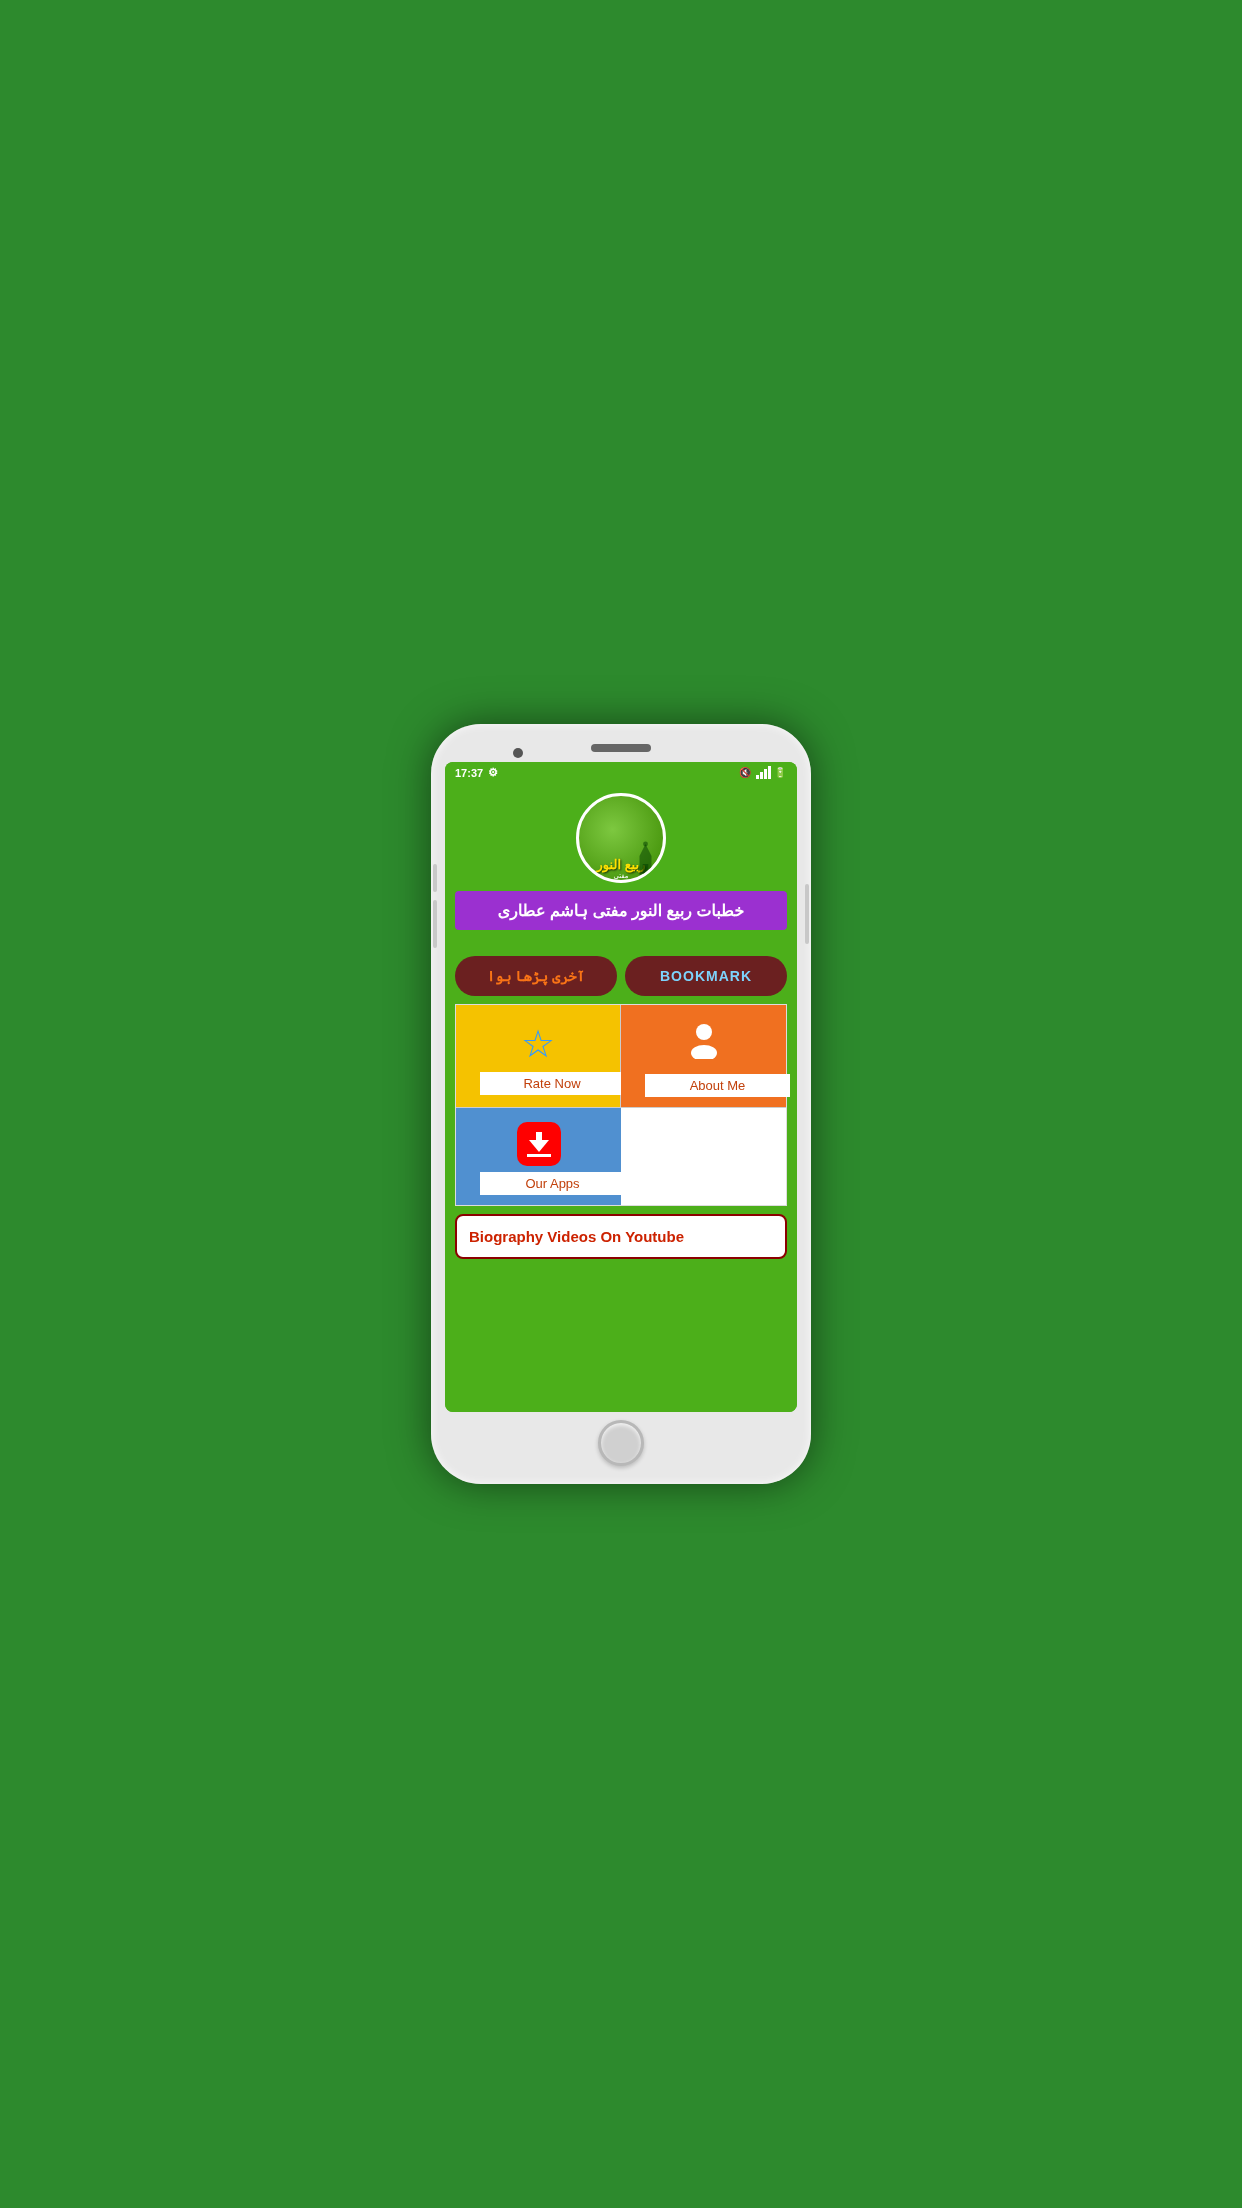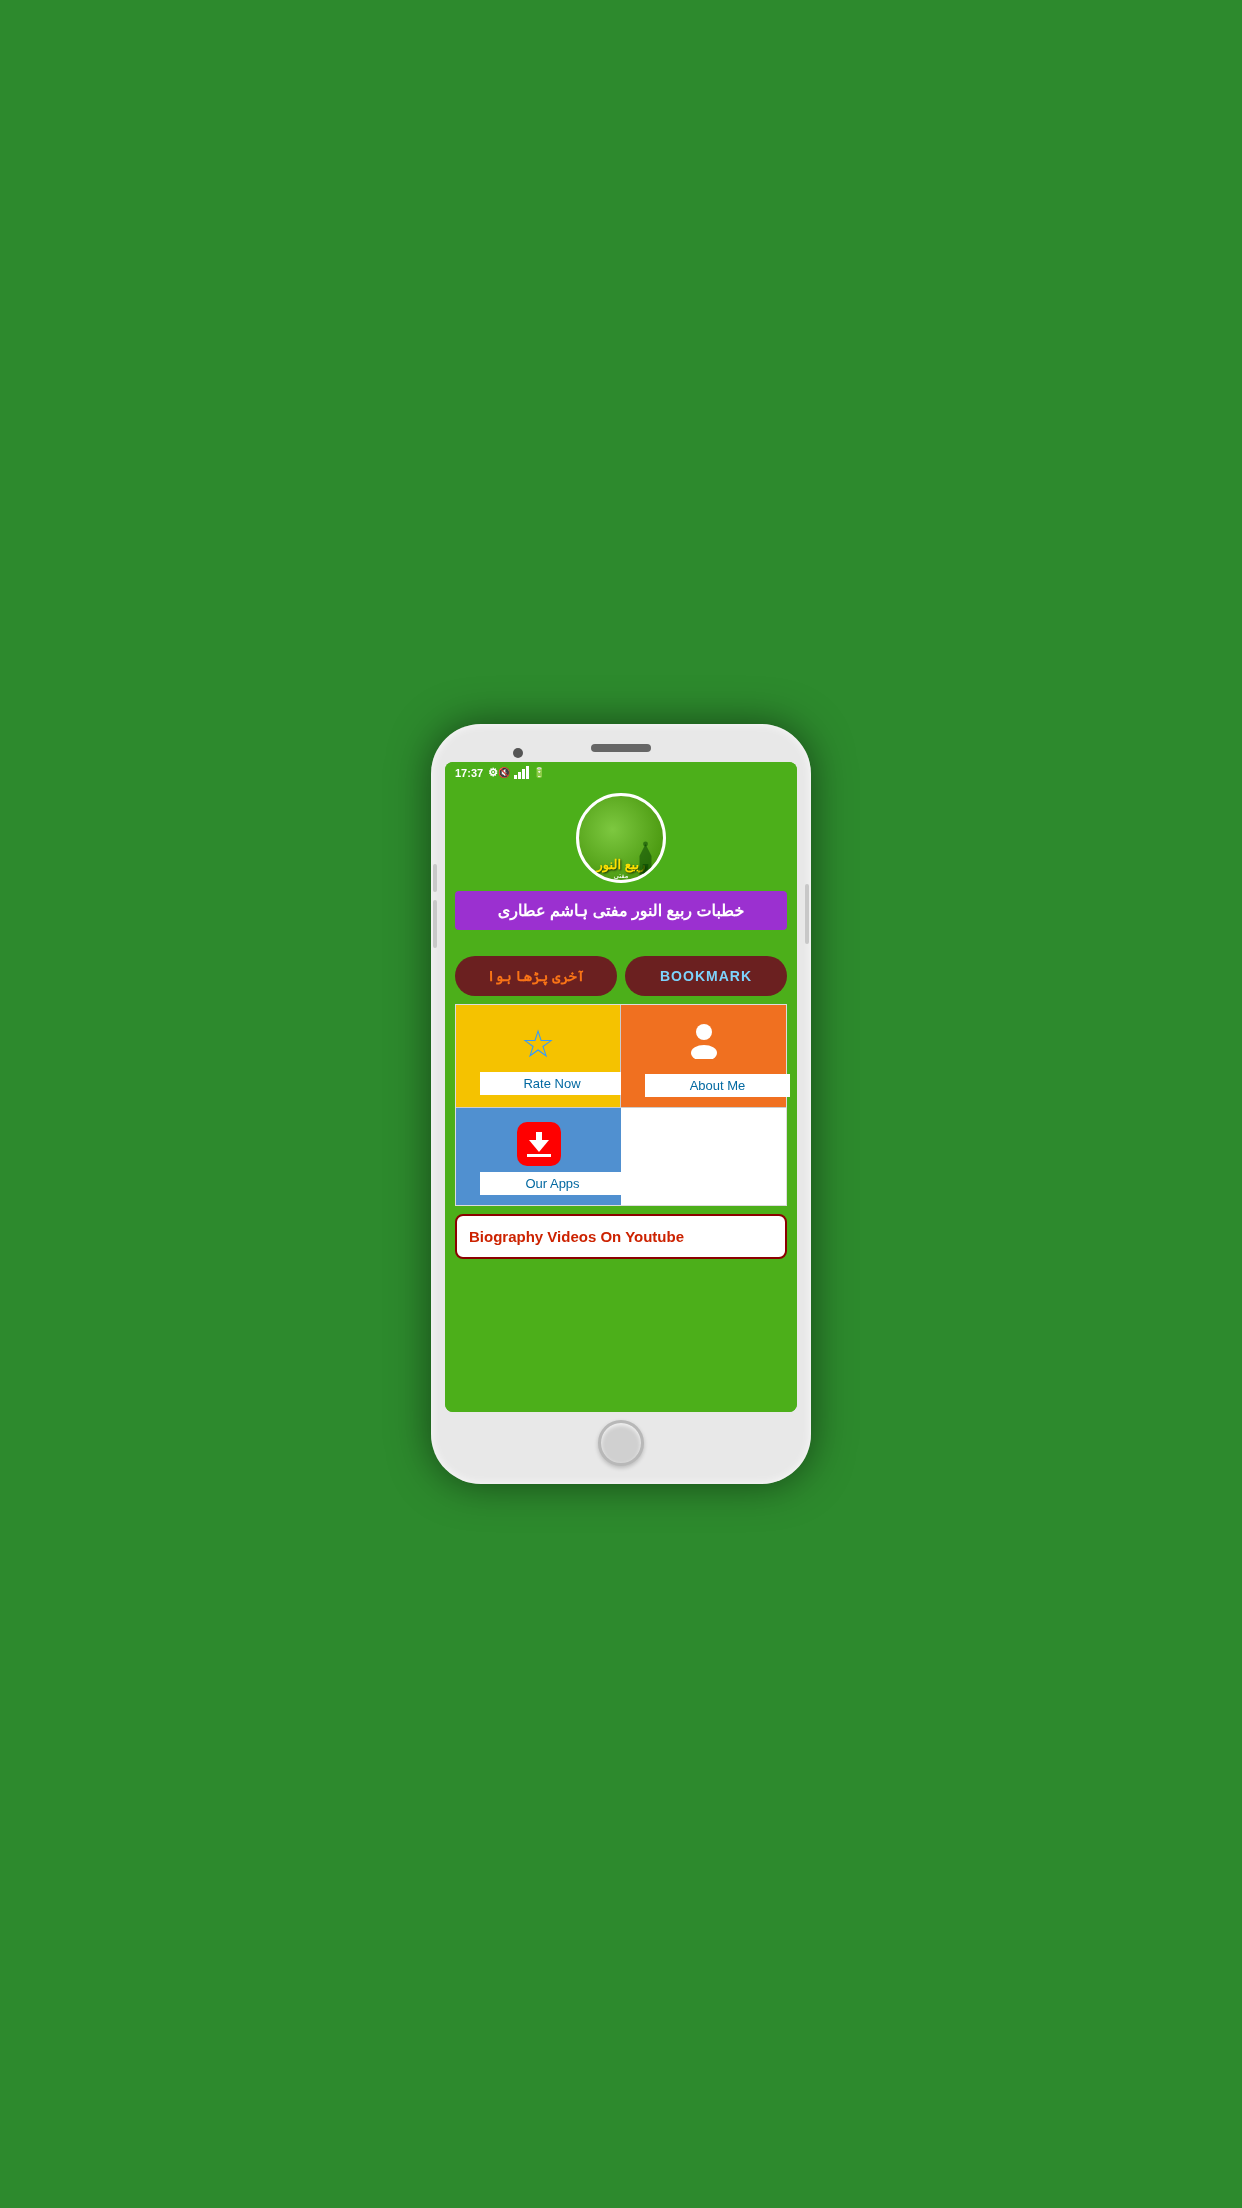--- a/index.html
+++ b/index.html
@@ -58,20 +58,21 @@
       background: #4caf1a;
       border-radius: 8px;
       overflow: hidden;
       display: flex;
       flex-direction: column;
     }
 
     .status-bar {
       background: #4caf1a;
       display: flex;
+      justify-content: space-between;
       align-items: center;
       padding: 4px 10px;
       color: white;
       font-size: 11px;
       font-weight: bold;
     }
 
     .status-left {
       display: flex;
       align-items: center;
@@ -216,21 +217,21 @@
       flex-direction: column;
       align-items: center;
       justify-content: center;
       padding: 14px 10px 10px 10px;
       cursor: pointer;
       position: relative;
     }
 
     .grid-cell-label {
       font-size: 13px;
-      color: #0369a1;
+      color: #c2410c;
       margin-top: 6px;
       background: white;
       width: 100%;
       text-align: center;
       padding: 4px 0 4px 0;
       margin-left: 28px;
     }
 
     .cell-yellow {
       background: #f5c200;

